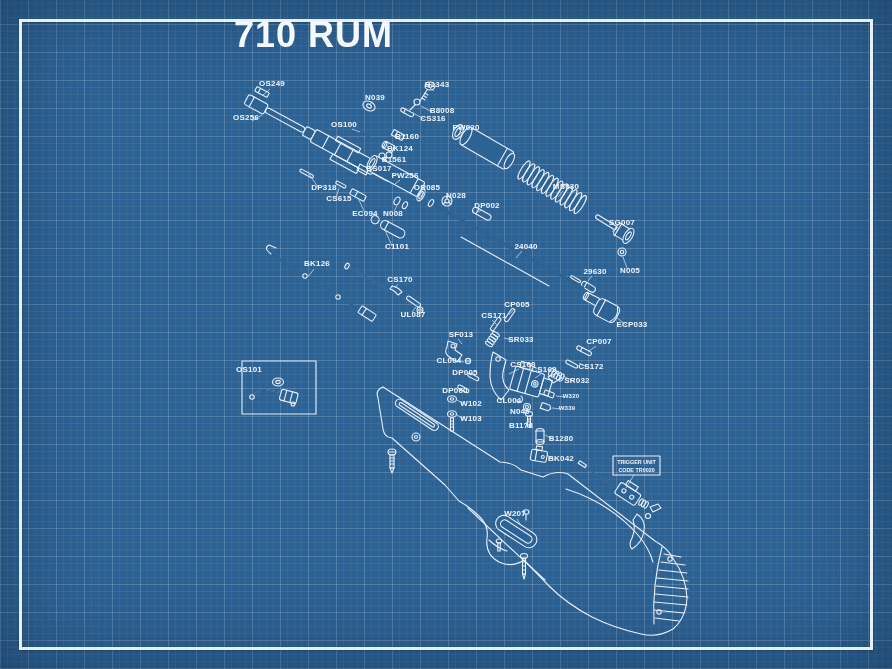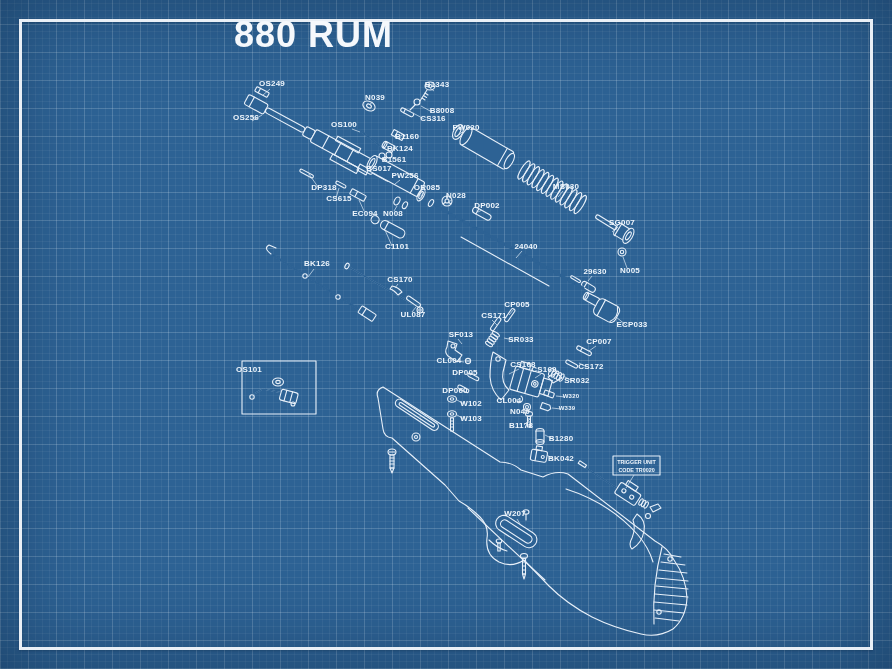--- a/index.html
+++ b/index.html
@@ -26,21 +26,21 @@
   .lbl{font:700 8px "Liberation Sans",sans-serif;fill:var(--label_text,#eef5fc);
        letter-spacing:.2px;text-anchor:middle;}
   .lbl-sm{font-size:6px;}
   .boxlbl{font:700 5.4px "Liberation Sans",sans-serif;fill:var(--label_text,#eef5fc);text-anchor:middle;}
 </style>
 </head>
 <body>
 
 <div class="stage">
   <div class="frame"></div>
-  <div class="title">880 RUM</div>
+  <div class="title">710 RUM</div>
 
   <svg class="diagram" width="892" height="669" viewBox="0 0 892 669">
 
     <g>
       <path class="ln" stroke-width="1.2" d="M383,387 L500,462 Q512,462 521,470 L543,477 Q556,470 568,474 L655,541 Q668,548 674,560 Q686,577 687,598 Q686,618 673,629 Q658,638 641,634 Q614,628 592,617 Q567,604 549,586 L524,560 Q512,568 499,562 Q485,555 487,538 Q489,526 480,517 Q470,507 459,501 L445,485 L392,438 Q384,437 383,429 L378,398 Q375,390 383,387 Z"></path>
       <g transform="translate(396,401) rotate(33.5)">
         <rect class="ln" x="0" y="-4" width="50" height="8" rx="4"></rect>
         <rect class="ln" x="4" y="-1.5" width="42" height="3" rx="1.5" stroke-width=".7"></rect>
       </g>
       <circle class="ln" cx="416" cy="437" r="4"></circle>

